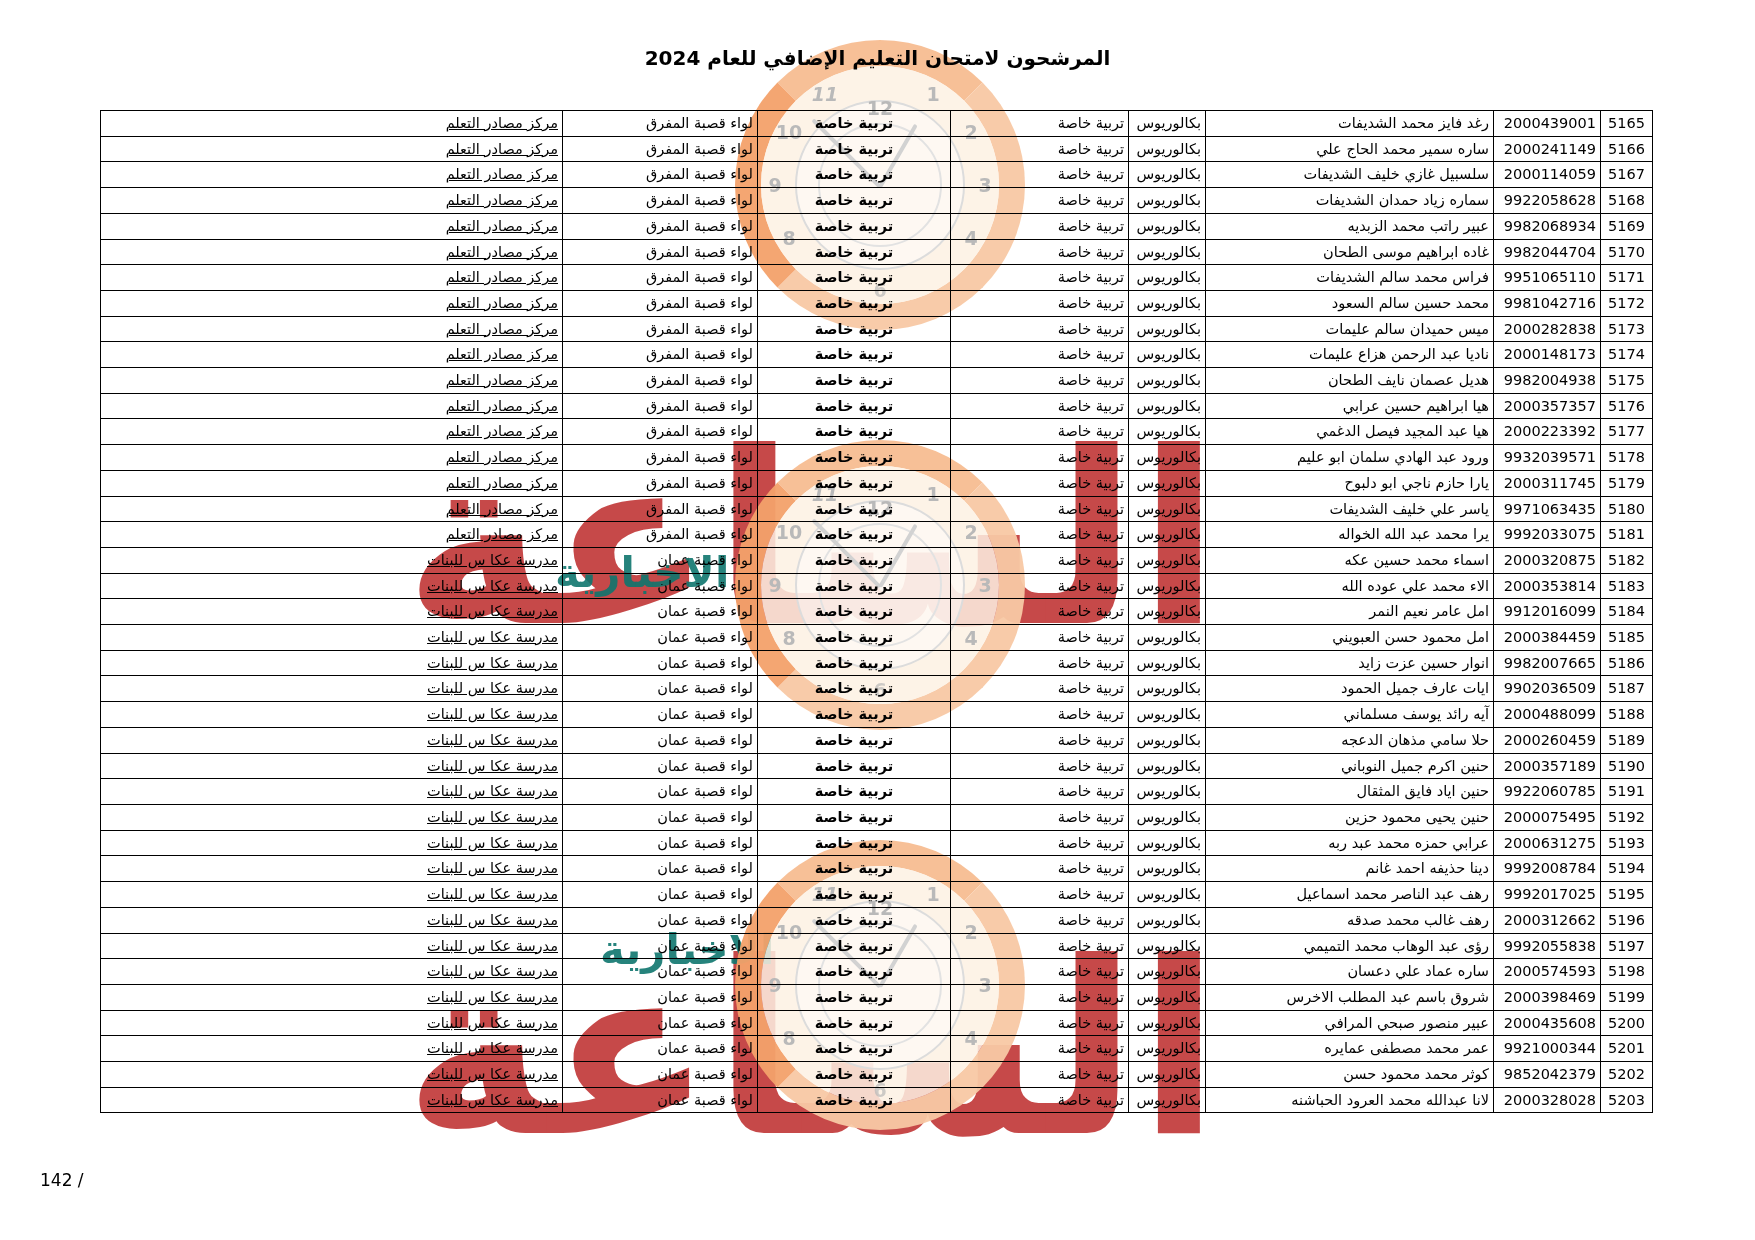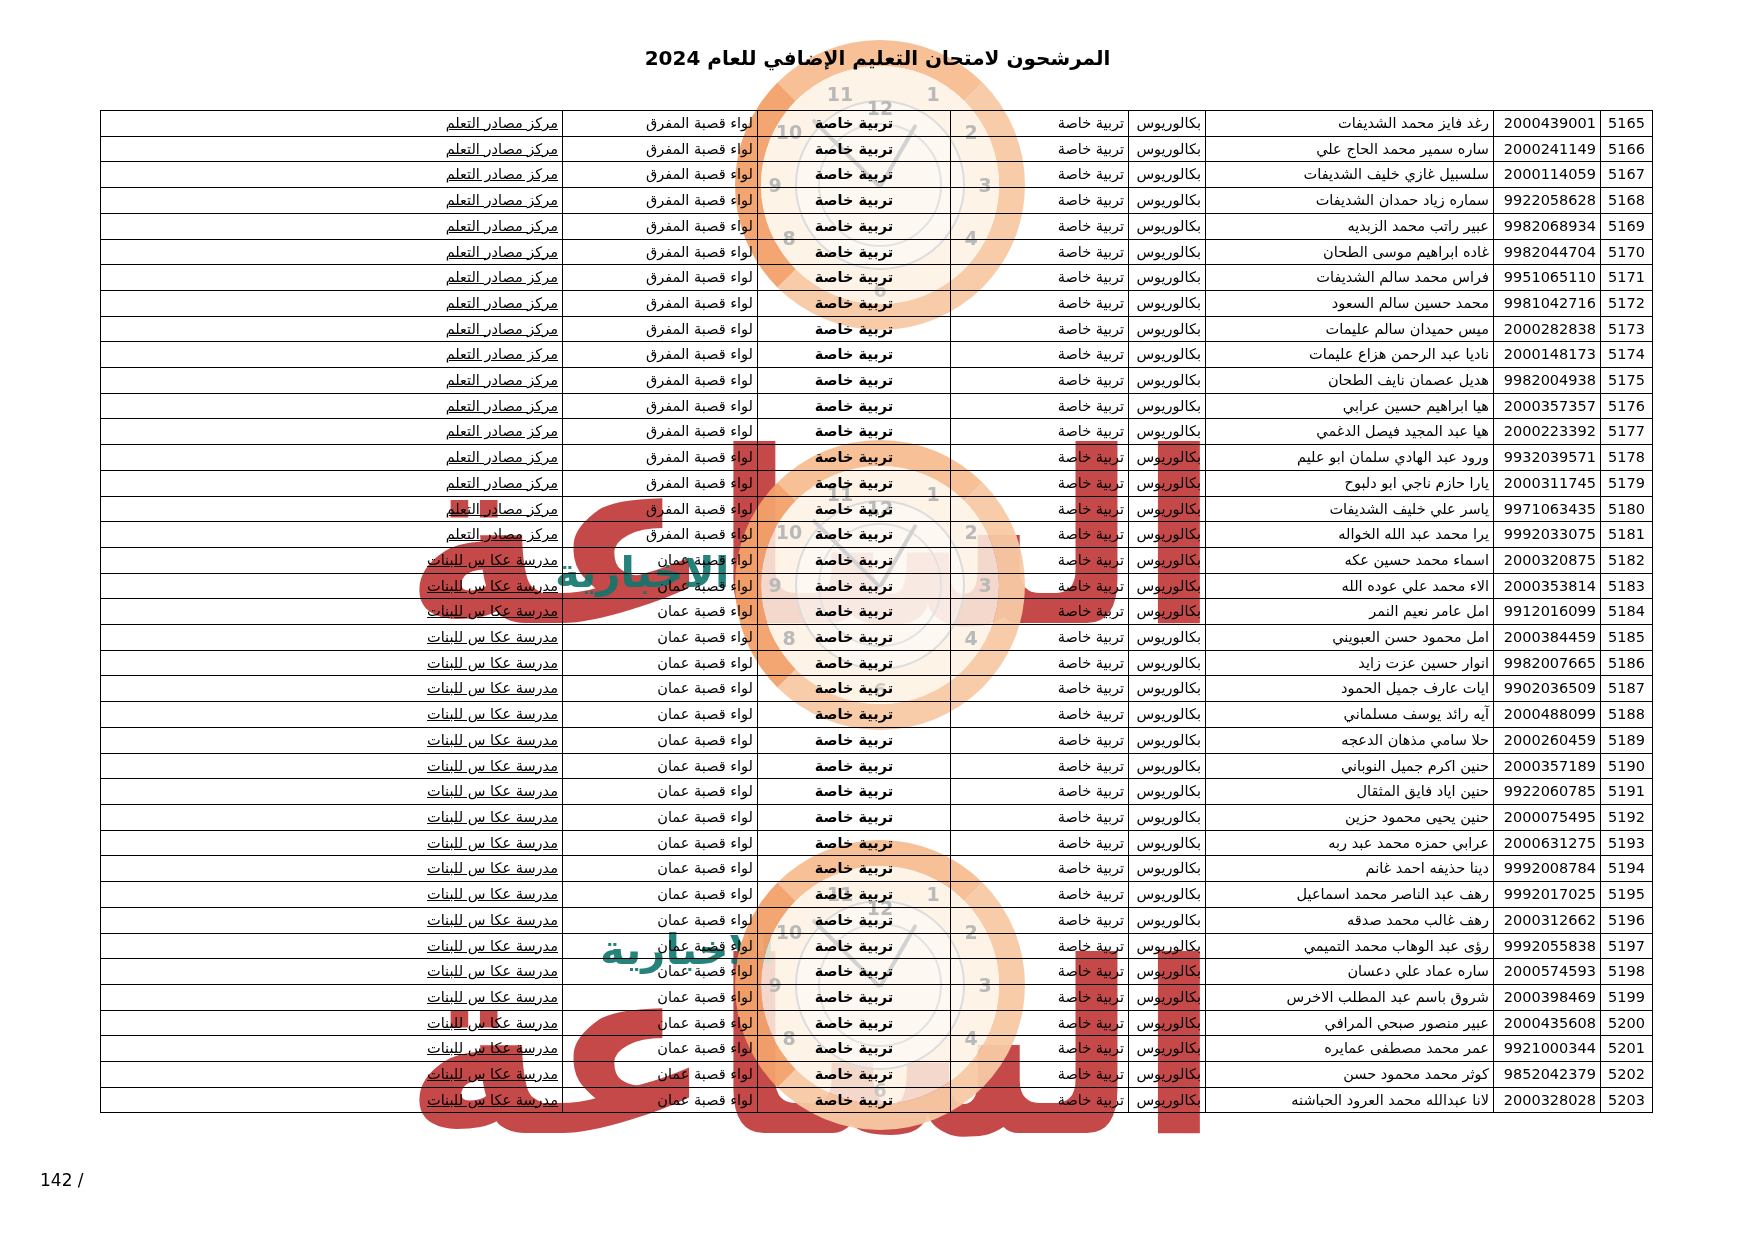--- a/index.html
+++ b/index.html
@@ -21,21 +21,21 @@
   .inner-circle{position:absolute;left:65px;top:65px;width:170px;height:170px;border-radius:50%;
     box-sizing:border-box;border:2px solid #dcdcdc;background:rgba(255,255,255,.45);}
   .inner-circle2{position:absolute;left:88px;top:88px;width:124px;height:124px;border-radius:50%;
     box-sizing:border-box;border:2px solid #e2e2e2;}
   .hand{position:absolute;left:150px;top:150px;height:4px;background:#d2d2d2;
     border-radius:2px;transform-origin:0 50%;}
   .hand-a{width:95px;transform:rotate(-135deg);}
   .hand-b{width:72px;transform:rotate(-60deg);}
   .cn{position:absolute;transform:translate(-50%,-50%);font-size:19px;font-weight:bold;
     color:#b9b9b9;}
-  .n12{left:150px;top:60px;margin-top:13px;} .n11{left:110px;top:59px;} .n10{left:59px;top:97px;}
+  .n12{left:150px;top:60px;margin-top:13px;} .n11{left:95px;top:59px;font-style:italic;} .n10{left:59px;top:97px;}
   .n9{left:45px;top:150px;}  .n8{left:59px;top:203px;} .n1{left:203px;top:59px;}
   .n2{left:241px;top:97px;}  .n3{left:255px;top:150px;}.n4{left:241px;top:203px;}
   .n6{left:150px;top:255px;opacity:.7;}
 
   
   .page-title{position:absolute;top:46px;left:0;width:1755px;text-align:center;z-index:2;
     font-size:20px;font-weight:bold;color:#000;direction:rtl;}
   .page-number{position:absolute;top:1170px;left:0;width:1489px;z-index:2;
     font-size:17px;color:#000;direction:ltr;padding-left:40px;}
 

